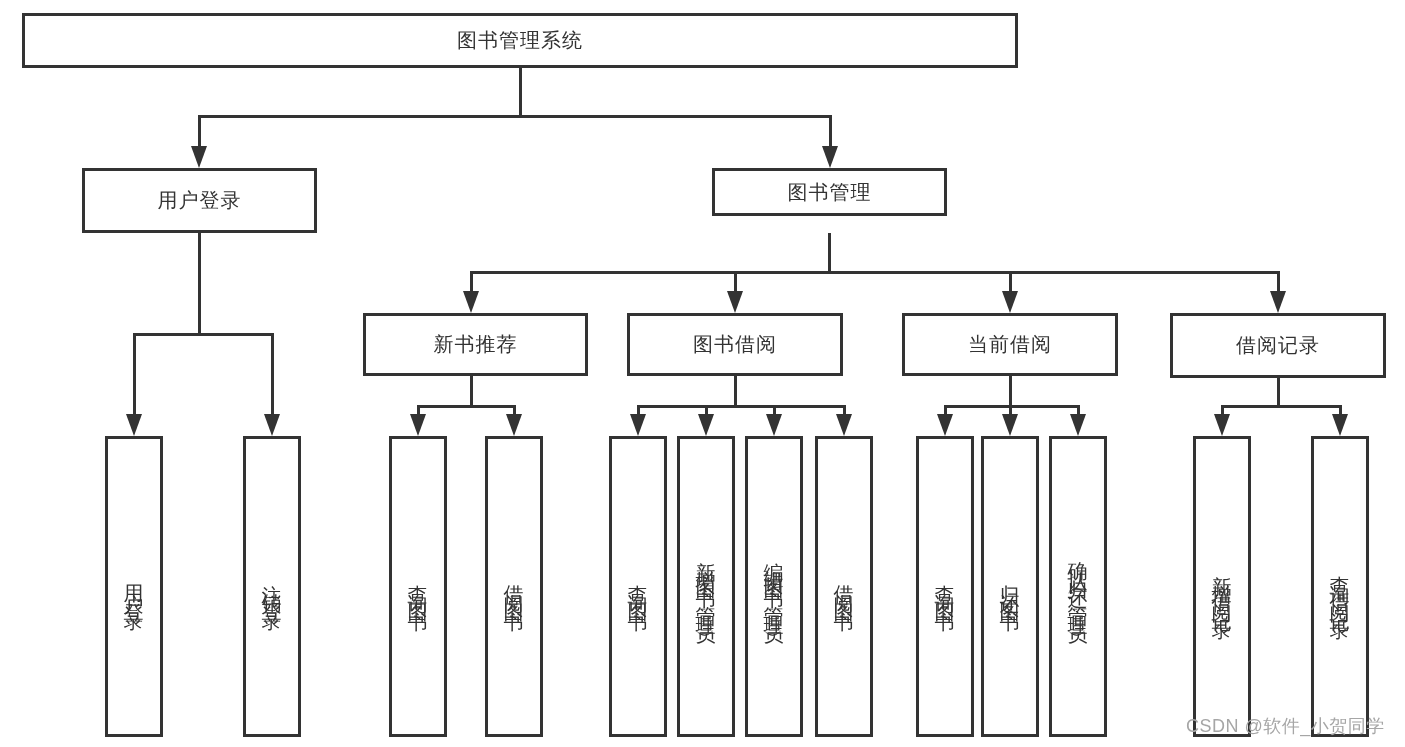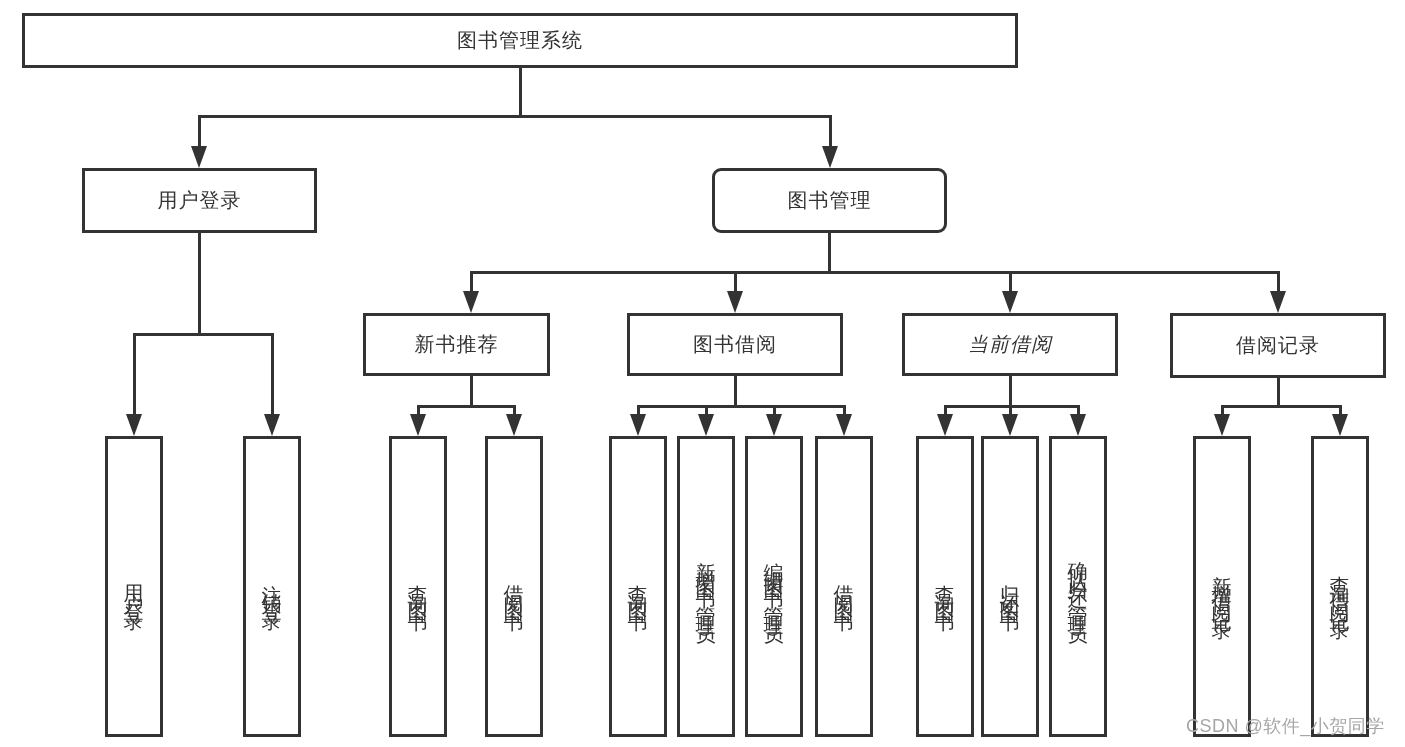--- a/index.html
+++ b/index.html
@@ -71,21 +71,21 @@
   <div class="vline" style="left:519px; top:68px; height:49px;"></div>
   <div class="hline" style="left:198px; top:115px; width:634px;"></div>
   <div class="vline" style="left:198px; top:115px; height:35px;"></div>
   <div class="arrow" style="left:191px; top:146px;"></div>
   <div class="vline" style="left:829px; top:115px; height:35px;"></div>
   <div class="arrow" style="left:822px; top:146px;"></div>
 
   <div class="box" style="left:82px; top:168px; width:235px; height:65px;">
     <span>用户登录</span>
   </div>
-  <div class="box" style="left:712px; top:168px; width:235px; height:65px;border-radius:9px;">
+  <div class="box" style="left:712px; top:168px; width:235px; height:48px;">
     <span>图书管理</span>
   </div>
 
   <div class="vline" style="left:198px; top:233px; height:103px;"></div>
   <div class="hline" style="left:133px; top:333px; width:141px;"></div>
   <div class="vline" style="left:133px; top:333px; height:85px;"></div>
   <div class="arrow" style="left:126px; top:414px;"></div>
   <div class="vline" style="left:271px; top:333px; height:85px;"></div>
   <div class="arrow" style="left:264px; top:414px;"></div>
 
@@ -93,27 +93,27 @@
   <div class="hline" style="left:470px; top:271px; width:809px;"></div>
   <div class="vline" style="left:470px; top:271px; height:22px;"></div>
   <div class="arrow" style="left:463px; top:291px;"></div>
   <div class="vline" style="left:734px; top:271px; height:22px;"></div>
   <div class="arrow" style="left:727px; top:291px;"></div>
   <div class="vline" style="left:1009px; top:271px; height:22px;"></div>
   <div class="arrow" style="left:1002px; top:291px;"></div>
   <div class="vline" style="left:1277px; top:271px; height:22px;"></div>
   <div class="arrow" style="left:1270px; top:291px;"></div>
 
-  <div class="box" style="left:363px; top:313px; width:187px; height:63px;">
+  <div class="box" style="left:363px; top:313px; width:225px; height:63px;">
     <span>新书推荐</span>
   </div>
   <div class="box" style="left:627px; top:313px; width:216px; height:63px;">
     <span>图书借阅</span>
   </div>
-  <div class="box" style="left:902px; top:313px; width:216px; height:63px;font-style:italic;">
+  <div class="box" style="left:902px; top:313px; width:216px; height:63px;">
     <span>当前借阅</span>
   </div>
   <div class="box" style="left:1170px; top:313px; width:216px; height:65px;">
     <span>借阅记录</span>
   </div>
 
   <div class="vline" style="left:470px; top:376px; height:32px;"></div>
   <div class="hline" style="left:417px; top:405px; width:98px;"></div>
   <div class="vline" style="left:417px; top:405px; height:13px;"></div>
   <div class="arrow" style="left:410px; top:414px;"></div>

